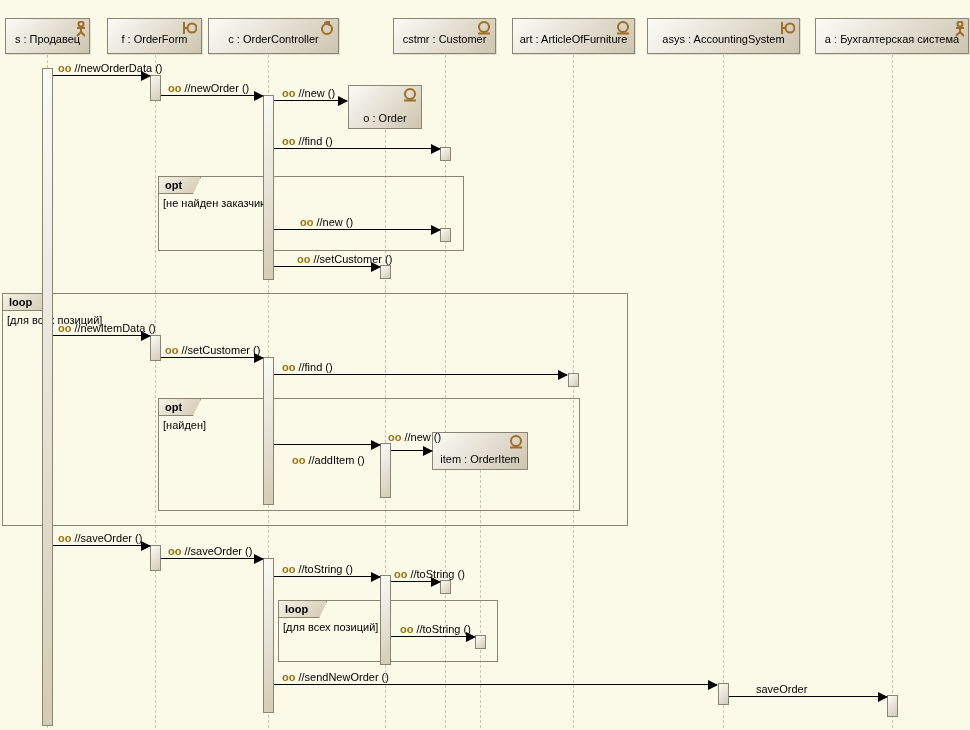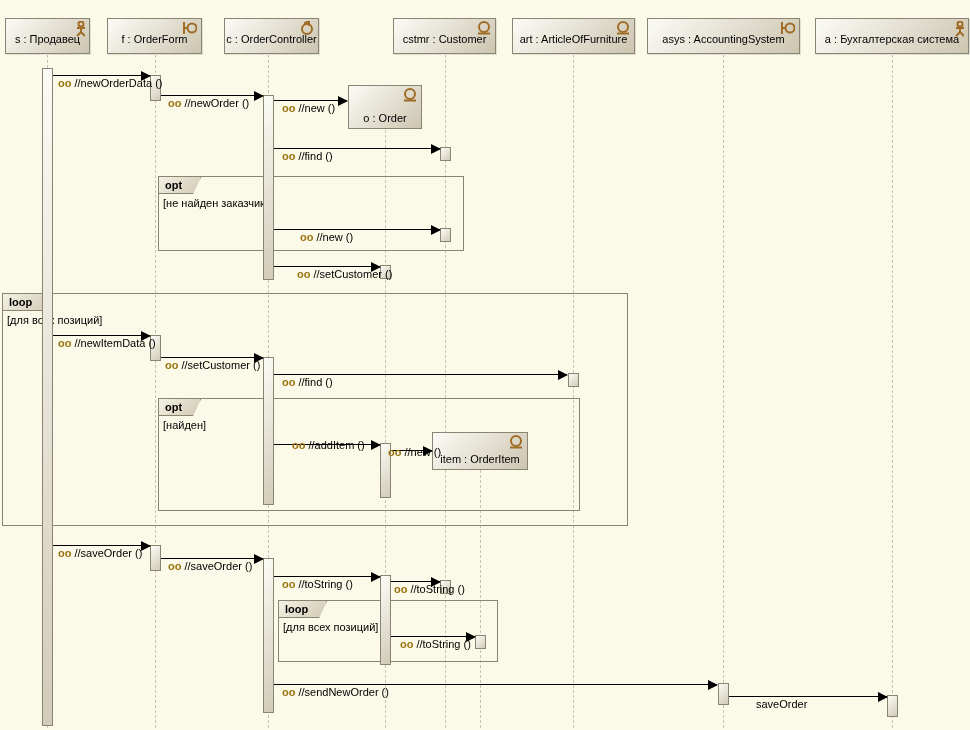--- a/index.html
+++ b/index.html
@@ -97,21 +97,20 @@
   }
   .msg .arrow {
     position:absolute; width:10px; height:10px; top:-4.5px;
   }
   .msg.right .arrow { right:-1px; }
   .msg-label {
     position: absolute;
     color:#000;
     font-size: 11px;
     white-space: nowrap;
-    margin-top: 15px;
   }
   .msg-pre { color:#9b7310; font-weight:bold; padding-right:3px; }
 
 </style>
 </head>
 <body>
 <div class="canvas">
 
 <svg width="0" height="0" style="position:absolute">
   <defs>
@@ -149,21 +148,21 @@
           <use href="#iactor"></use>
         </svg></span>
   <span class="name">s : Продавец</span>
 </div>
 <div class="head" style="left:107px; width:95px">
   <span class="corner-icon"><svg class="boundary-ico">
           <use href="#iboundary"></use>
         </svg></span>
   <span class="name">f : OrderForm</span>
 </div>
-<div class="head" style="left:224px; width:95px">
+<div class="head" style="left:208px; width:131px">
   <span class="corner-icon"><svg class="control-ico">
           <use href="#icontrol"></use>
         </svg></span>
   <span class="name">c : OrderController</span>
 </div>
 <div class="head" style="left:512px; width:123px">
   <span class="corner-icon"><svg class="entity-ico">
           <use href="#ientity"></use>
         </svg></span>
   <span class="name">art : ArticleOfFurniture</span>
@@ -315,21 +314,21 @@
         <use href="#arrowhead"></use>
       </svg>
     </div>
 <div class="msg-label" style="left:282px; top:361px"><span class="msg-pre">oo</span><span>//find ()</span></div>
 
 <div class="msg right" style="left:274px; top:444px; width:106px">
       <svg class="arrow">
         <use href="#arrowhead"></use>
       </svg>
     </div>
-<div class="msg-label" style="left:292px; top:424px"><span class="msg-pre">oo</span><span>//addItem ()</span></div>
+<div class="msg-label" style="left:292px; top:454px"><span class="msg-pre">oo</span><span>//addItem ()</span></div>
 
 <div class="msg right" style="left:391px; top:450px; width:41px">
       <svg class="arrow">
         <use href="#arrowhead"></use>
       </svg>
     </div>
 <div class="msg-label" style="left:388px; top:431px"><span class="msg-pre">oo</span><span>//new ()</span></div>
 
 <div class="msg right" style="left:53px; top:545px; width:97px">
       <svg class="arrow">

